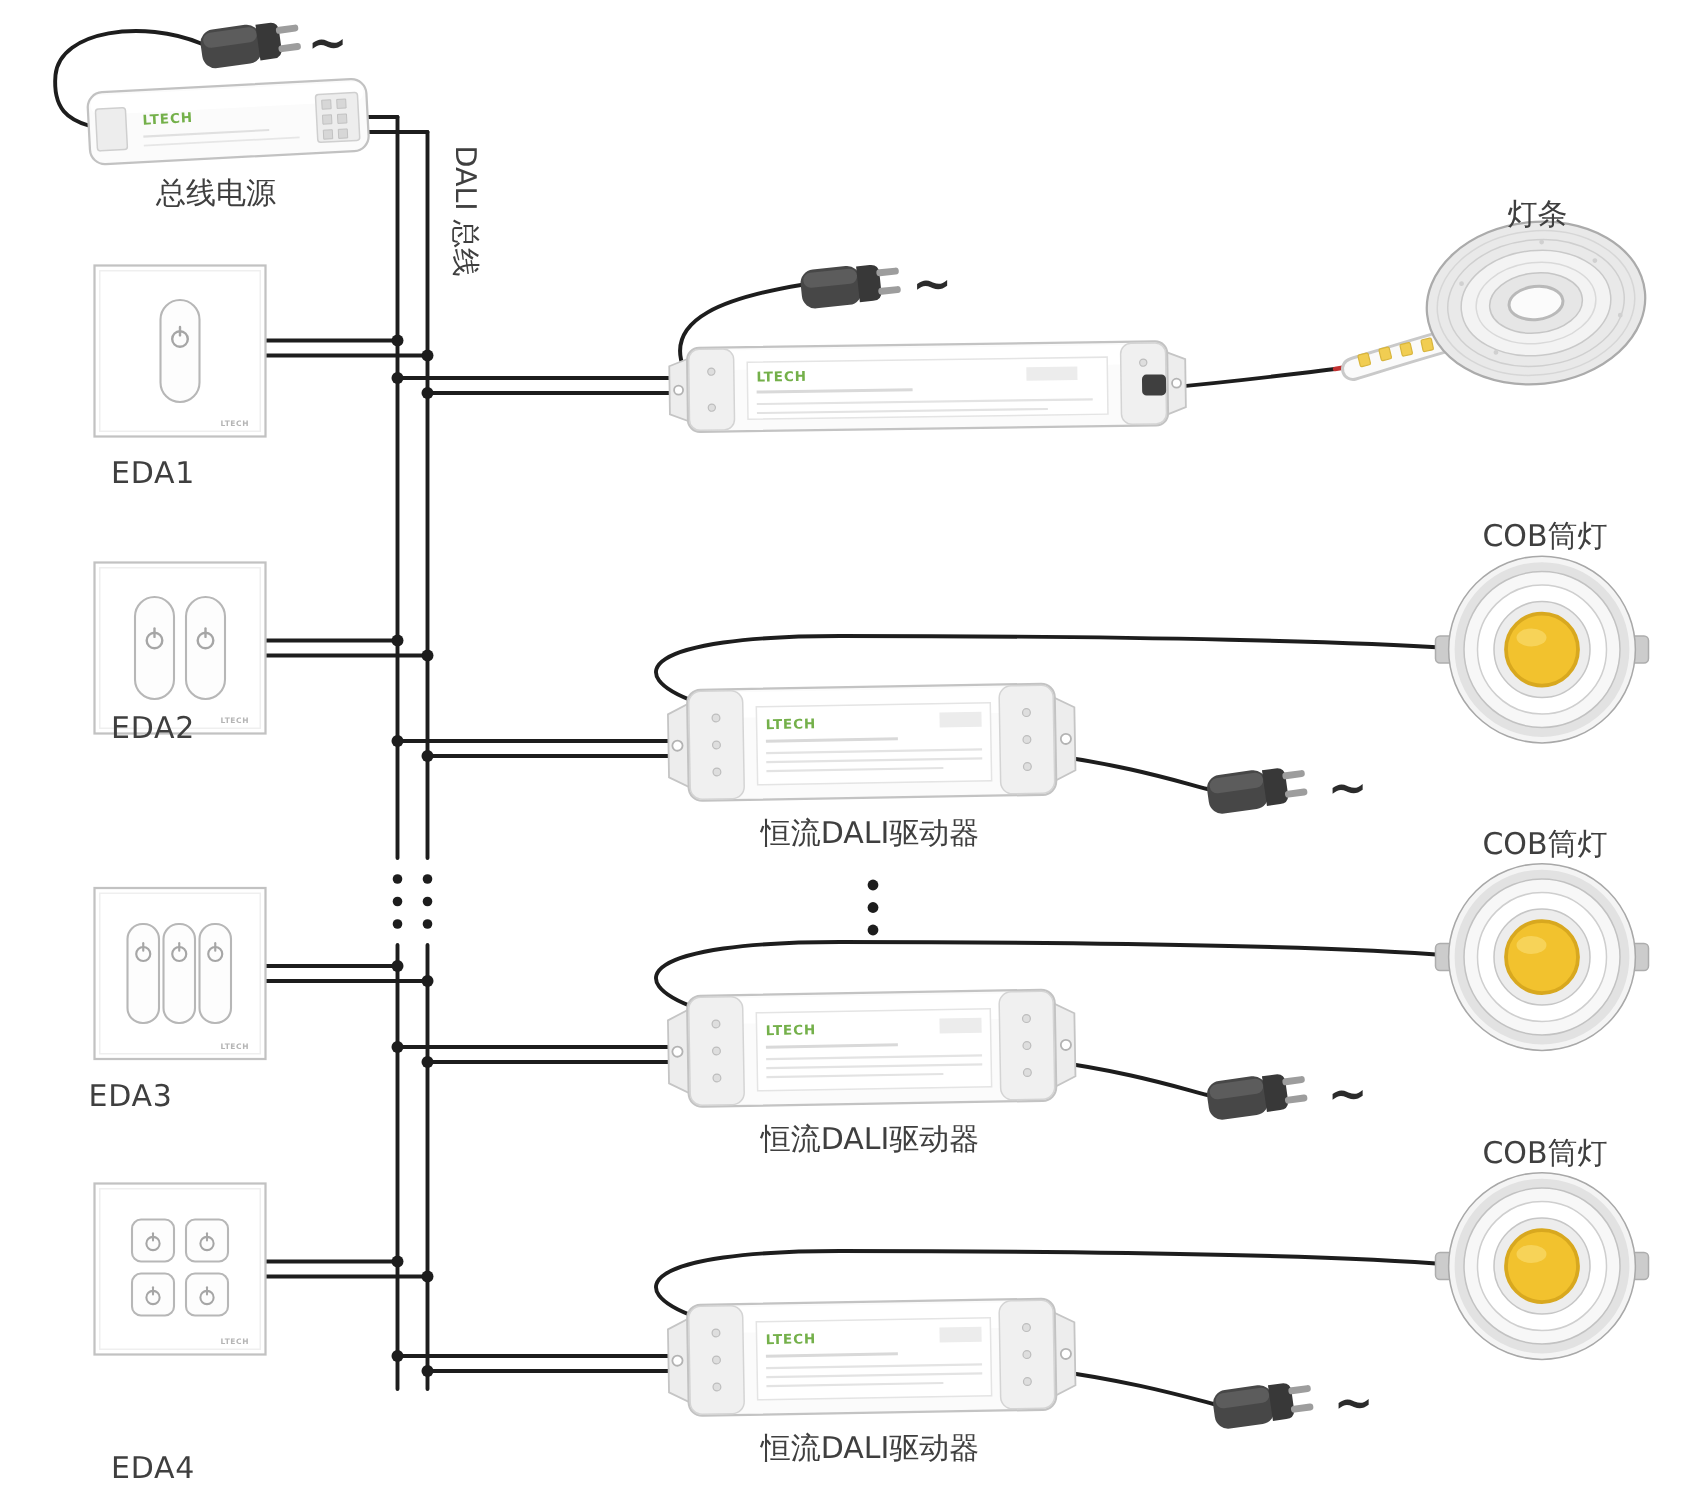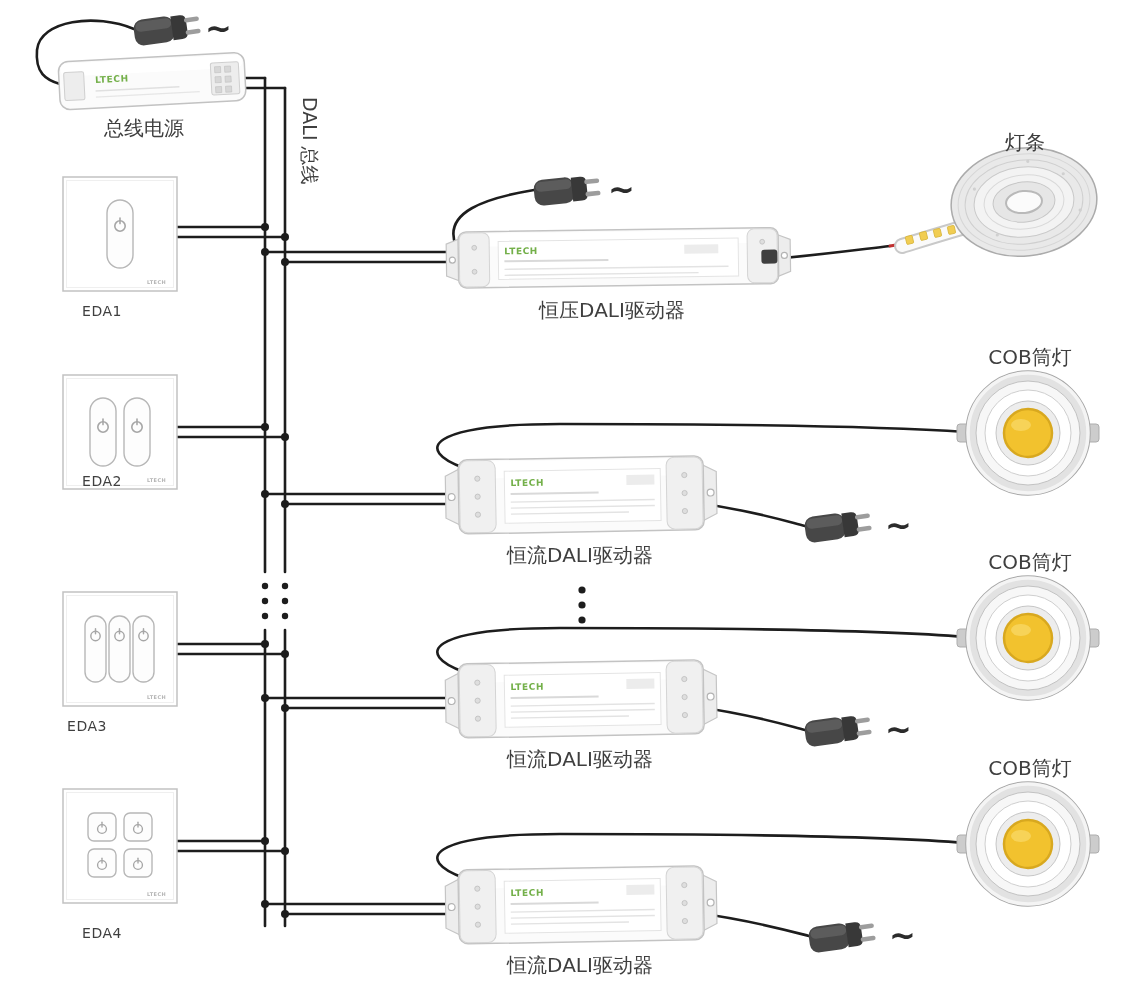--- a/index.html
+++ b/index.html
@@ -6,21 +6,21 @@
   .stage {
     position:relative; width:1136px; height:992px; background:#ffffff;
     font-family:"DejaVu Sans", sans-serif; overflow:hidden;
   }
   .stage > svg { position:absolute; left:0; top:0; }
   .lbl {
     position:absolute; color:#3f3f3f; font-size:20px; line-height:1.2;
     font-family:"DejaVu Sans", sans-serif;
   }
   .lbl.center { text-align:center; }
-  .lbl.latin { font-size:14px; letter-spacing:0.5px; }
+  .lbl.latin { font-size:20px; letter-spacing:0.5px; }
   .vlabel { transform:rotate(90deg); transform-origin:0 0; white-space:nowrap; }
   .ac {
     position:absolute; font-size:32px; line-height:32px; font-weight:bold;
     color:#2b2b2b; font-family:"DejaVu Sans", sans-serif;
   }
   
   .wire { fill:none; stroke:#1d1d1d; stroke-width:2.6; stroke-linecap:round; stroke-linejoin:round; }
   .dot  { fill:#1d1d1d; }
   .pbtn { fill:#fdfdfd; stroke:#b7b7b7; stroke-width:1.4; }
   text.brand { font-family:"DejaVu Sans", sans-serif; font-size:9px; font-weight:bold; fill:#74b04a; letter-spacing:0.6px; }
@@ -300,23 +300,22 @@
 <div class="ac" style="left:885px;top:509px">~</div>
 <div class="ac" style="left:885px;top:713px">~</div>
 <div class="ac" style="left:889px;top:919px">~</div>
 
 <div class="lbl center" style="left:82px;top:116px;width:124px">总线电源</div>
 <div class="lbl vlabel" style="left:321px;top:97px;font-size:19px">DALI 总线</div>
 
 <div class="lbl center latin" style="left:45px;top:303px;width:114px">EDA1</div>
 <div class="lbl center latin" style="left:45px;top:473px;width:114px">EDA2</div>
 <div class="lbl center latin" style="left:30px;top:718px;width:114px">EDA3</div>
-<div class="lbl center latin" style="left:45px;top:925px;width:114px">EDA4</div>
-
-<div class="lbl center" style="left:502px;top:298px;width:220px">恒压DALI驱动器</div>
+<div class="lbl center latin" style="left:45px;top:966px;width:114px">EDA4</div>
+
 <div class="lbl center" style="left:955px;top:130px;width:140px">灯条</div>
 
 <div class="lbl center" style="left:470px;top:543px;width:220px">恒流DALI驱动器</div>
 <div class="lbl center" style="left:955px;top:345px;width:150px">COB筒灯</div>
 
 <div class="lbl center" style="left:470px;top:747px;width:220px">恒流DALI驱动器</div>
 <div class="lbl center" style="left:955px;top:550px;width:150px">COB筒灯</div>
 
 <div class="lbl center" style="left:470px;top:953px;width:220px">恒流DALI驱动器</div>
 <div class="lbl center" style="left:955px;top:756px;width:150px">COB筒灯</div>

